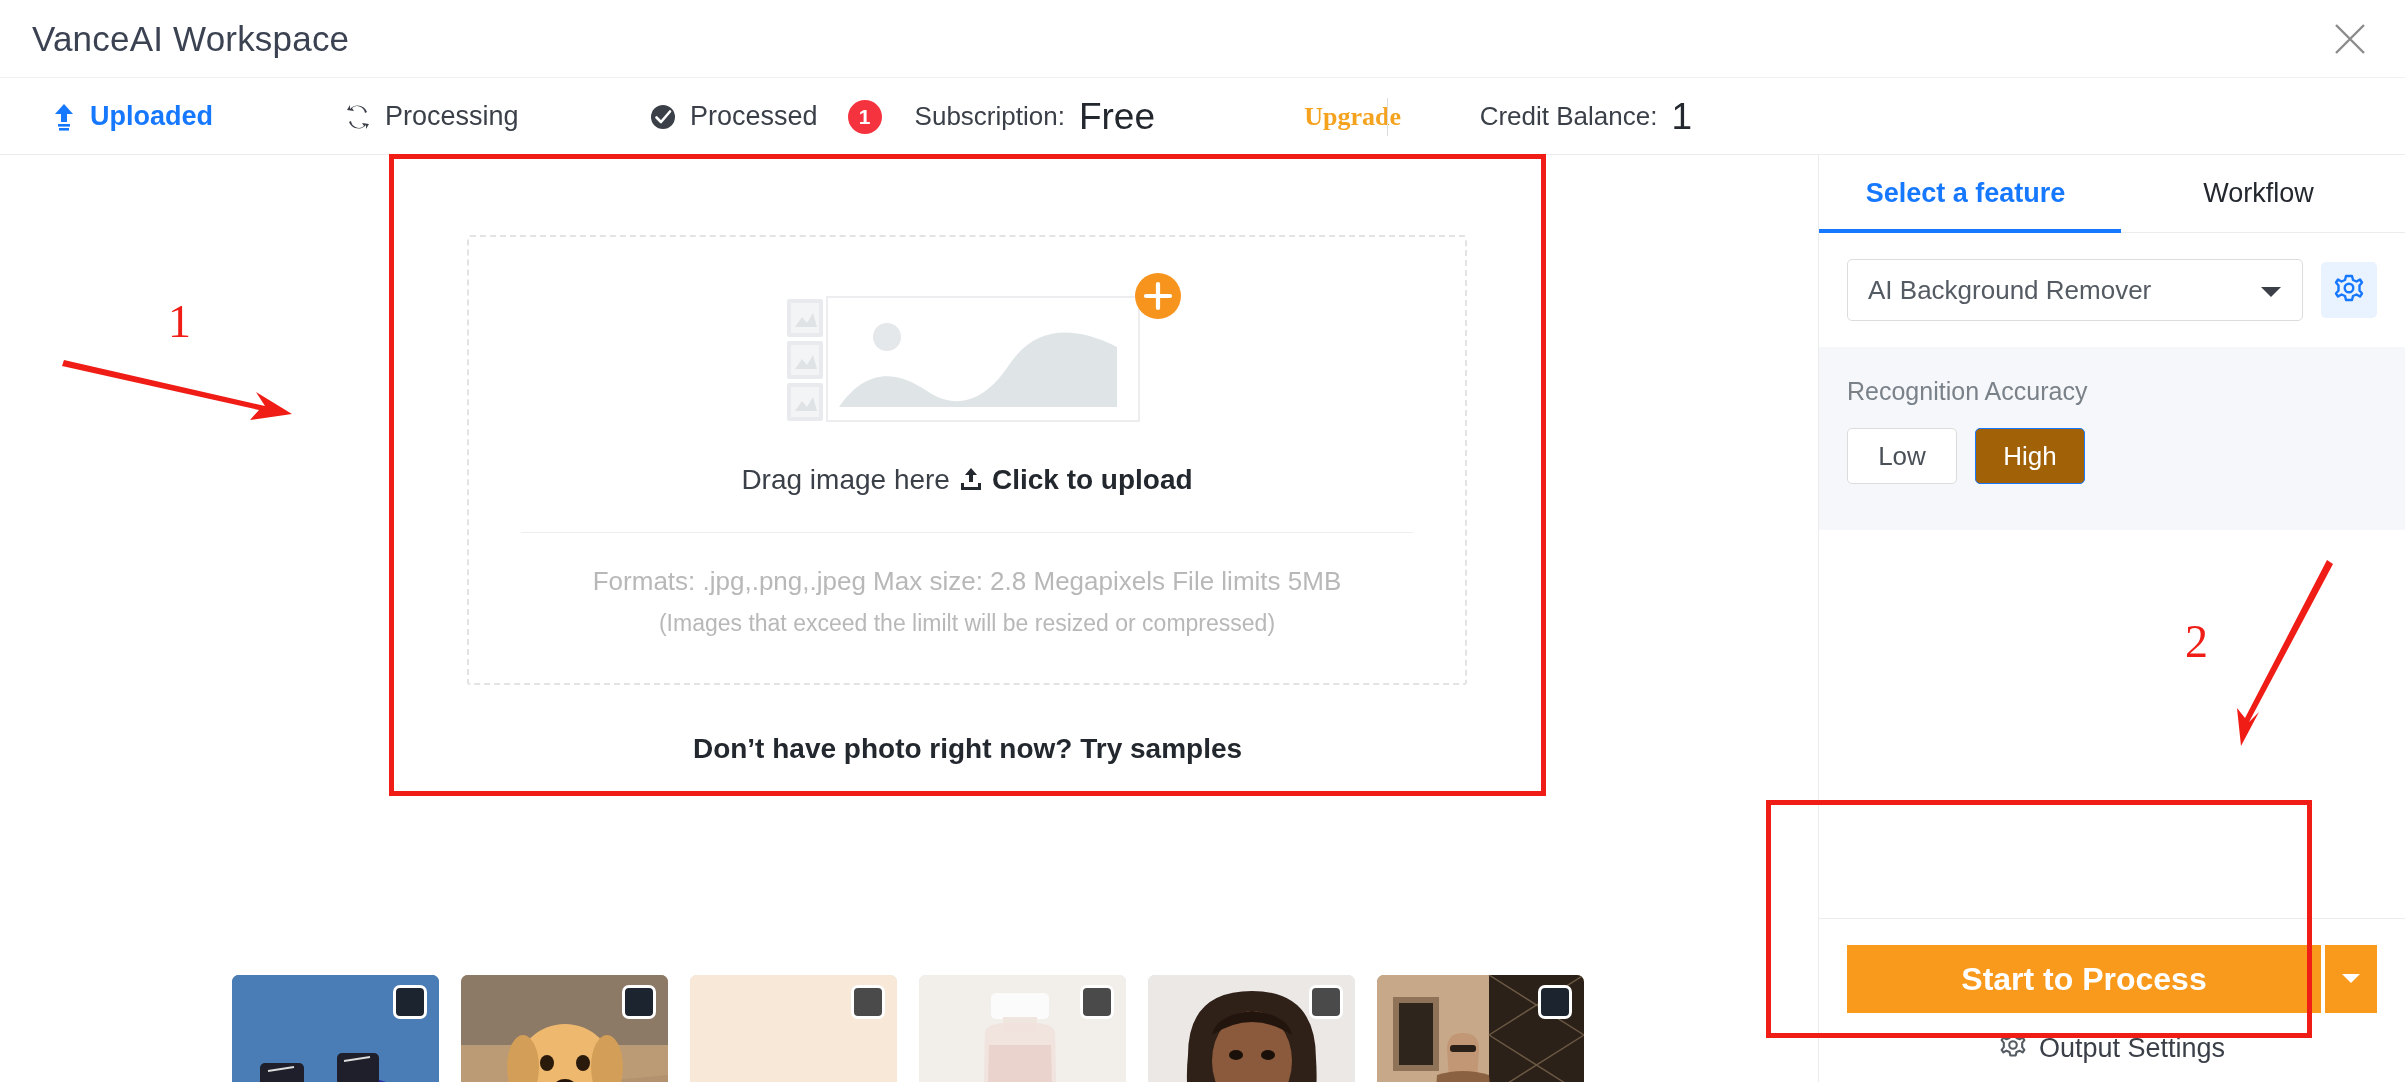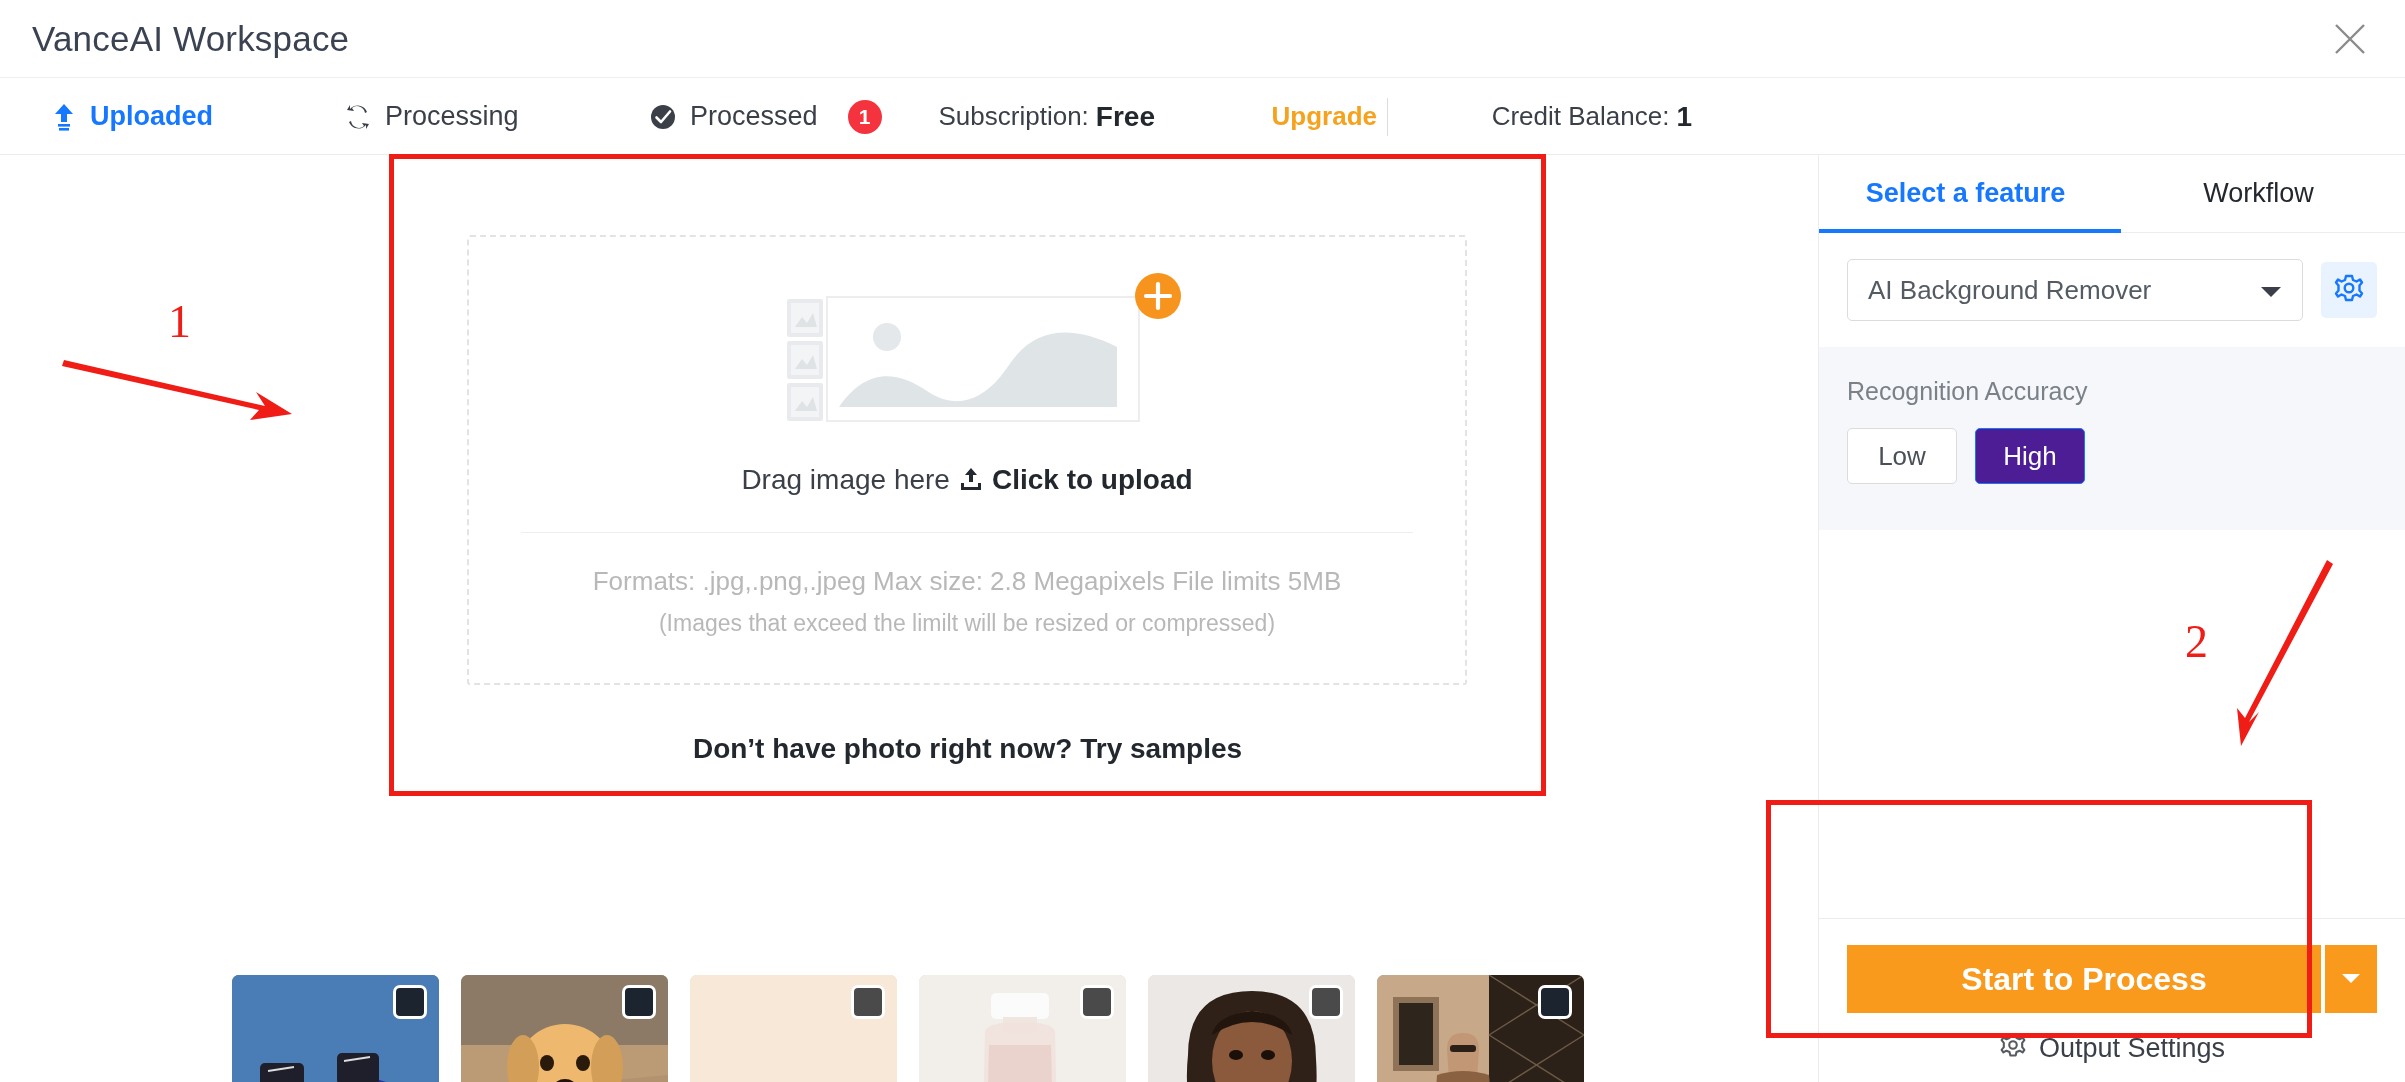--- a/index.html
+++ b/index.html
@@ -47,21 +47,21 @@
   .badge {
     display:inline-flex; align-items:center; justify-content:center;
     min-width:34px; height:34px; border-radius:17px; background:#f5333f;
     color:#fff; font-size:21px; font-weight:bold; margin-left:16px;
   }
 
   .acct {
     position:absolute; top:0; height:77px; display:flex; align-items:center;
     font-size:26px; color:#3a3f48; white-space:nowrap;
   }
-  .acct b { font-weight:bold; margin-left:7px; color:#23272e; font-size:28px; }
+  .acct b { font-weight:normal; margin-left:14px; color:#23272e; font-size:37px; }
   .acct-sep { width:1px; height:38px; background:#dcdcdc; margin:0 32px; }
   .upgrade { color:#f5a21e; font-size:26px; font-weight:bold; cursor:pointer; }
 
   
   .content {
     position:absolute; left:0; top:155px; width:1818px; height:927px; background:#fff;
   }
   .upload-panel {
     position:absolute; left:390px; top:0px; width:1155px; height:640px;
     background:#fff;
@@ -135,21 +135,21 @@
 
   .settings-block { background:#f5f7fa; padding:30px 28px 46px 28px; }
   .settings-label { font-size:25px; color:#7a8189; margin-bottom:22px; }
   .seg { display:flex; gap:18px; }
   .seg-btn {
     min-width:110px; height:56px; border-radius:5px; padding:0 26px;
     display:flex; align-items:center; justify-content:center;
     font-size:26px; cursor:pointer;
   }
   .seg-btn.off { background:#fff; border:1px solid #dcdcdc; color:#4a5058; }
-  .seg-btn.on  { background:#4c1d95; border:1px solid #1677ff; color:#fff;align-items:center; }
+  .seg-btn.on  { background:#a16207; border:1px solid #1677ff; color:#fff;align-items:center; }
   .rp-footer {
     position:absolute; left:0; bottom:0; width:100%;
     border-top:1px solid #ececec; padding:26px 28px 16px 28px; background:#fff;
   }
   .action-row { display:flex; gap:4px; }
   .start-btn {
     flex:1; height:68px; background:#f99a1c; color:#fff;
     font-size:32px; font-weight:bold;
     display:flex; align-items:center; justify-content:center; cursor:pointer;
   }
@@ -219,21 +219,21 @@
       <span>Processed</span>
       <span class="badge">1</span>
     </div>
 
     <div class="tab-underline"></div>
 
     <div class="acct" style="right:1250px;">
       <span>Subscription:</span>
       <b>Free</b>
     </div>
-    <div class="acct" style="right:1028px;">
+    <div class="acct" style="right:1004px;font-family:Liberation Serif, serif;">
       <span class="upgrade">Upgrade</span>
     </div>
     <div class="acct" style="right:985px;">
       <span class="acct-sep"></span>
     </div>
     <div class="acct" style="right:713px;">
       <span>Credit Balance:</span>
       <b>1</b>
     </div>
   </div>

